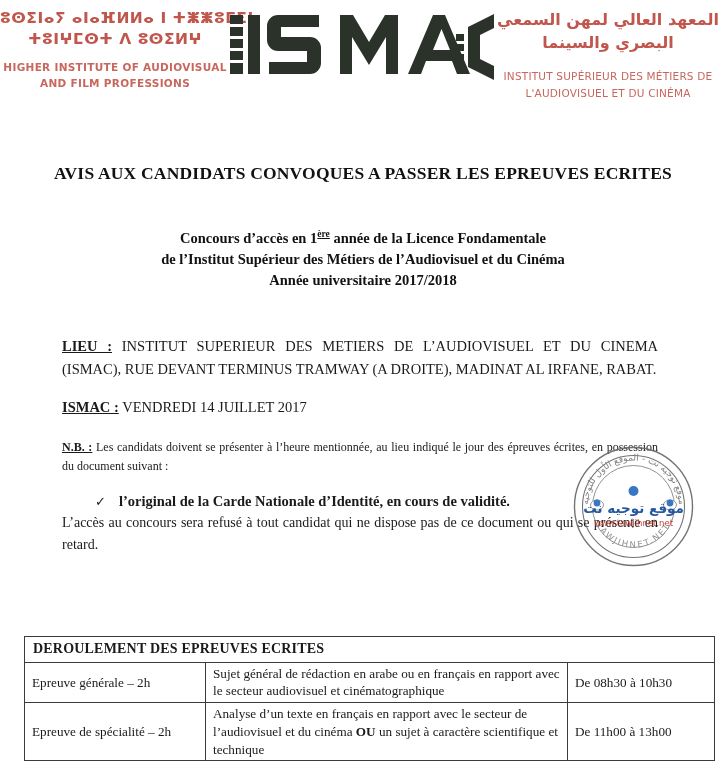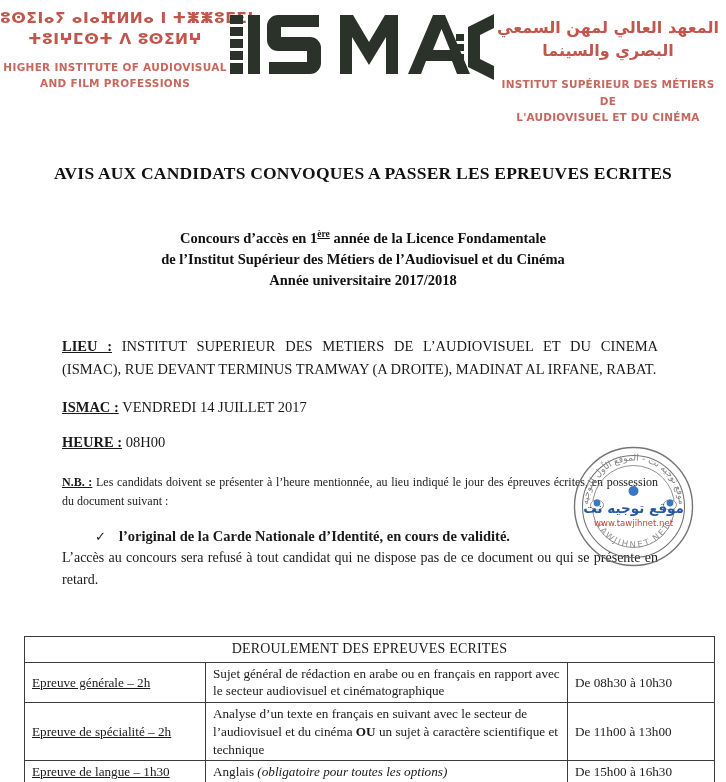--- a/index.html
+++ b/index.html
@@ -44,38 +44,38 @@
     font-family: "DejaVu Sans", sans-serif;
     font-size: 10.5px;
     font-weight: 700;
     letter-spacing: 0.3px;
     line-height: 1.5;
   }
 
   .lh-right {
     position: absolute;
     right: 2px;
-    top: 16px;
+    top: 8px;
     width: 232px;
     text-align: center;
   }
   .arabic {
     color: #c0564c;
     font-family: "DejaVu Sans", sans-serif;
     direction: rtl;
     font-size: 16px;
     font-weight: 600;
     line-height: 1.45;
   }
   .lh-fr {
     margin-top: 14px;
     color: #c8675e;
     font-family: "DejaVu Sans", sans-serif;
     font-size: 10.5px;
-    font-weight: 700;
+    font-weight: 400;
     letter-spacing: 0.2px;
     line-height: 1.55;
   }
 
   
   .logo {
     position: absolute;
     left: 228px;
     top: 8px;
     width: 268px;
@@ -166,30 +166,30 @@
     font-size: 13.2px;
   }
   table.schedule td, table.schedule th {
     border: 1px solid #3b3b3b;
     padding: 2px 7px;
     vertical-align: middle;
     font-weight: normal;
     line-height: 1.34;
   }
   table.schedule thead th {
-    text-align: center;
-    font-weight: normal;
+    text-align: left;
+    font-weight: bold;
     font-size: 14px;
-    padding: 3px 0;
+    padding: 3px 8px;
     letter-spacing: 0.2px;
   }
   .col-exam { width: 166px; }
   .col-time { width: 132px; text-align: left; }
   .col-desc { }
-  td.col-exam { padding-left: 9px; text-decoration: underline; }
+  td.col-exam { padding-left: 9px; }
   .bold-ou { font-weight: bold; }
   .ital { font-style: italic; }
 
   
   .stamp {
     position: absolute;
     left: 570px;
     top: 443px;
     width: 127px;
     height: 127px;
@@ -263,24 +263,20 @@
   <div class="lieu">
     <span class="lbl">LIEU :</span>
     <span>INSTITUT SUPERIEUR DES METIERS DE L’AUDIOVISUEL ET DU CINEMA (ISMAC), RUE DEVANT TERMINUS TRAMWAY (A DROITE), MADINAT AL IRFANE, RABAT.</span>
   </div>
 
   <div class="line-date">
     <span class="lbl">ISMAC :</span>
     <span>VENDREDI 14 JUILLET 2017</span>
   </div>
 
-  <div class="line-heure">
-    <span class="lbl">HEURE :</span>
-    <span>08H00</span>
-  </div>
 
   <div class="nb-para">
     <span class="lbl">N.B. :</span>
     <span>Les candidats doivent se présenter à l’heure mentionnée, au lieu indiqué le jour des épreuves écrites, en possession du document suivant :</span>
   </div>
 
   <div class="bullet-row">
     <span class="check">✓</span>
     <span>l’original de la Carde Nationale d’Identité, en cours de validité.</span>
   </div>
@@ -296,27 +292,22 @@
       </tr>
     </thead>
     <tbody>
       <tr>
         <td class="col-exam">Epreuve générale – 2h</td>
         <td class="col-desc">Sujet général de rédaction en arabe ou en français en rapport avec le secteur audiovisuel et cinématographique</td>
         <td class="col-time">De 08h30 à 10h30</td>
       </tr>
       <tr>
         <td class="col-exam">Epreuve de spécialité – 2h</td>
-        <td class="col-desc"><span>Analyse d’un texte en français en suivant avec le secteur de l’audiovisuel et du cinéma </span><span class="bold-ou">OU</span><span> un sujet à caractère scientifique et technique</span></td>
+        <td class="col-desc"><span>Analyse d’un texte en français en rapport avec le secteur de l’audiovisuel et du cinéma </span><span class="bold-ou">OU</span><span> un sujet à caractère scientifique et technique</span></td>
         <td class="col-time">De 11h00  à 13h00</td>
-      </tr>
-      <tr>
-        <td class="col-exam">Epreuve de langue – 1h30</td>
-        <td class="col-desc"><span>Anglais </span><span class="ital">(obligatoire pour toutes les options)</span></td>
-        <td class="col-time">De 15h00  à 16h30</td>
       </tr>
     </tbody>
   </table>
 </div>
 
 <div class="stamp">
   <svg width="127" height="127" viewBox="0 0 127 127" xmlns="http://www.w3.org/2000/svg">
     <defs>
       <path id="arcTop" d="M 18,63 A 45,45 0 0 1 109,63"></path>
       <path id="arcBot" d="M 22,63 A 41,41 0 0 0 105,63"></path>

